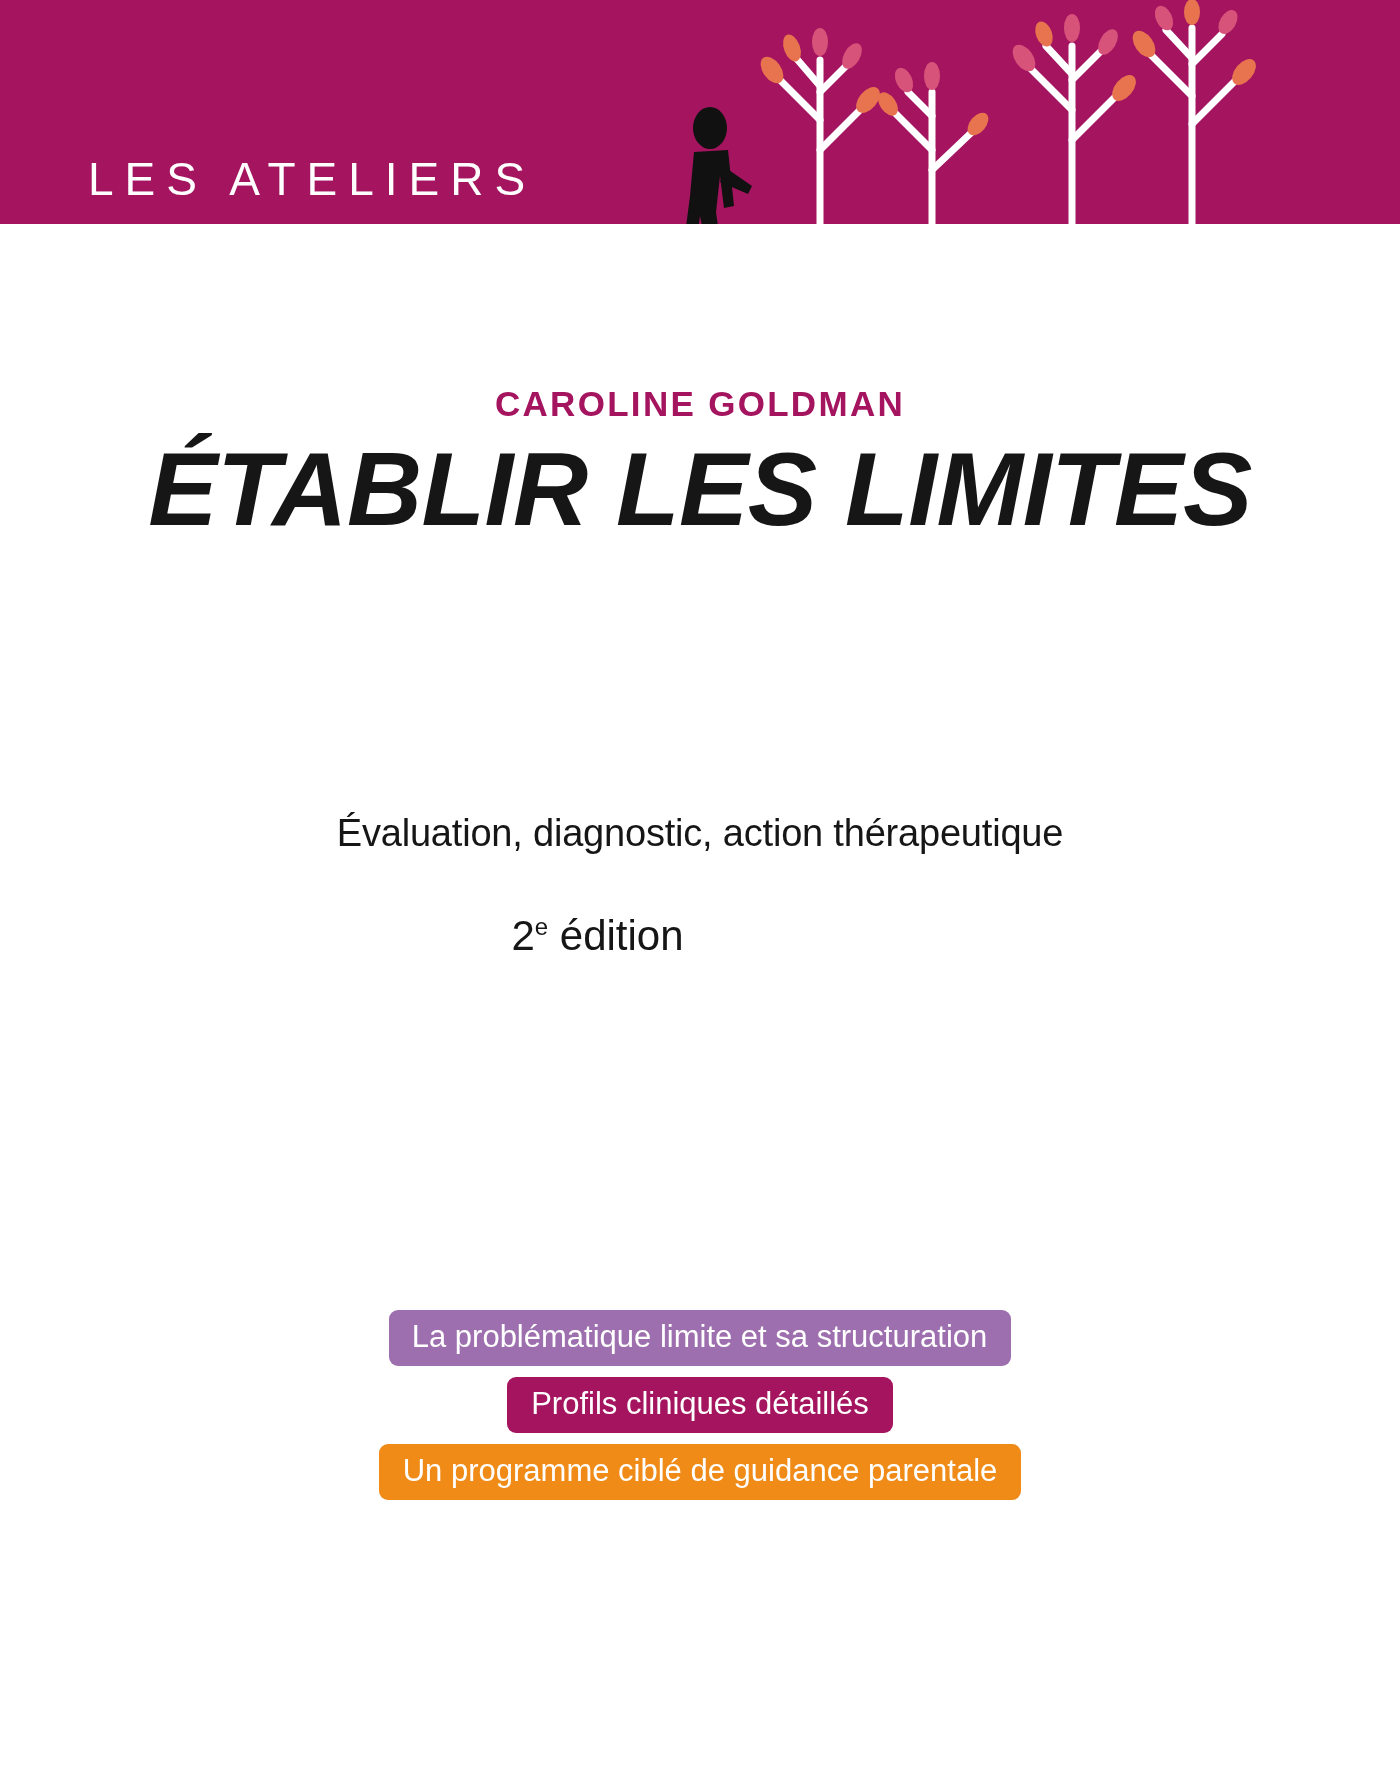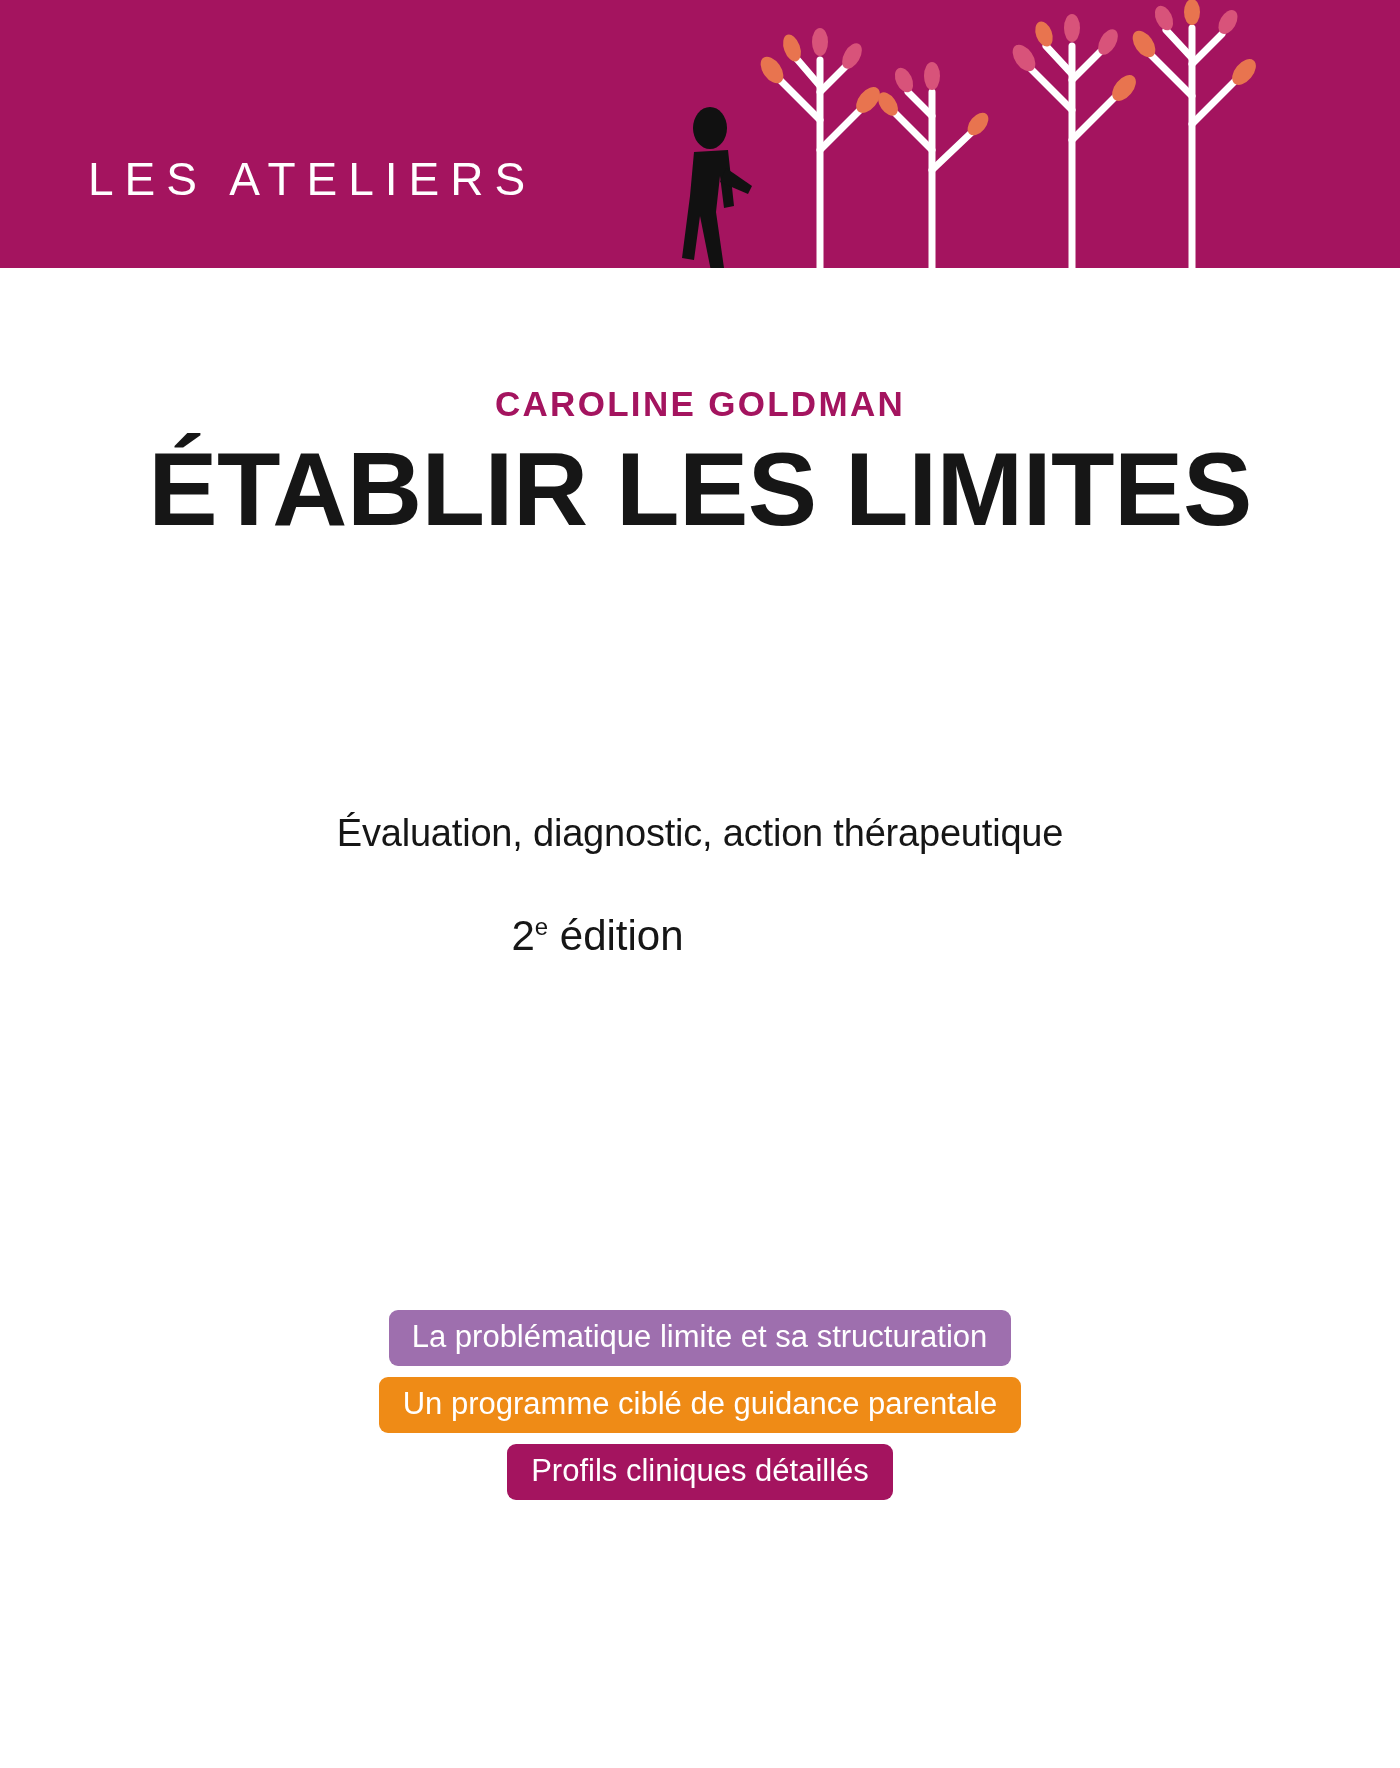--- a/index.html
+++ b/index.html
@@ -15,21 +15,21 @@
     font-family: "Liberation Sans", sans-serif;
     -webkit-font-smoothing: antialiased;
   }
 
   
   .banner {
     position: absolute;
     left: 0;
     top: 0;
     width: 1400px;
-    height: 268px;
+    height: 224px;
     background: #a4145f;
     overflow: hidden;
   }
   .banner-series {
     position: absolute;
     left: 88px;
     top: 82px;
     color: #ffffff;
     font-size: 46px;
     font-weight: 300;
@@ -71,20 +71,21 @@
     left: 90px;
     top: 128px;
     width: 1220px;
     text-align: center;
     color: #161616;
     font-size: 104px;
     font-weight: 700;
     line-height: 1.18;
     letter-spacing: -0.5px;
     text-transform: uppercase;
+    font-style: italic;
   }
   .title .l2 { display: block; }
   .subtitle {
     position: absolute;
     left: 50px;
     top: 512px;
     width: 1300px;
     text-align: center;
     color: #161616;
     font-size: 38px;
@@ -221,17 +222,17 @@
   <div class="title">
     <span>Établir les limites</span>
   </div>
 
   <div class="subtitle">Évaluation, diagnostic, action thérapeutique</div>
 
   <div class="edition"><span>2</span><sup>e</sup> <span>édition</span></div>
 
   <div class="bands">
     <div class="band" style="background: rgb(158, 111, 174); padding-left: 23px;">La problématique limite et sa structuration</div>
+    <div class="band" style="background: rgb(164, 20, 95);">Profils cliniques détaillés</div>
     <div class="band" style="background: rgb(239, 139, 22);">Un programme ciblé de guidance parentale</div>
-    <div class="band" style="background: rgb(164, 20, 95);">Profils cliniques détaillés</div>
   </div>
 
 </div>
 
 </body></html>

